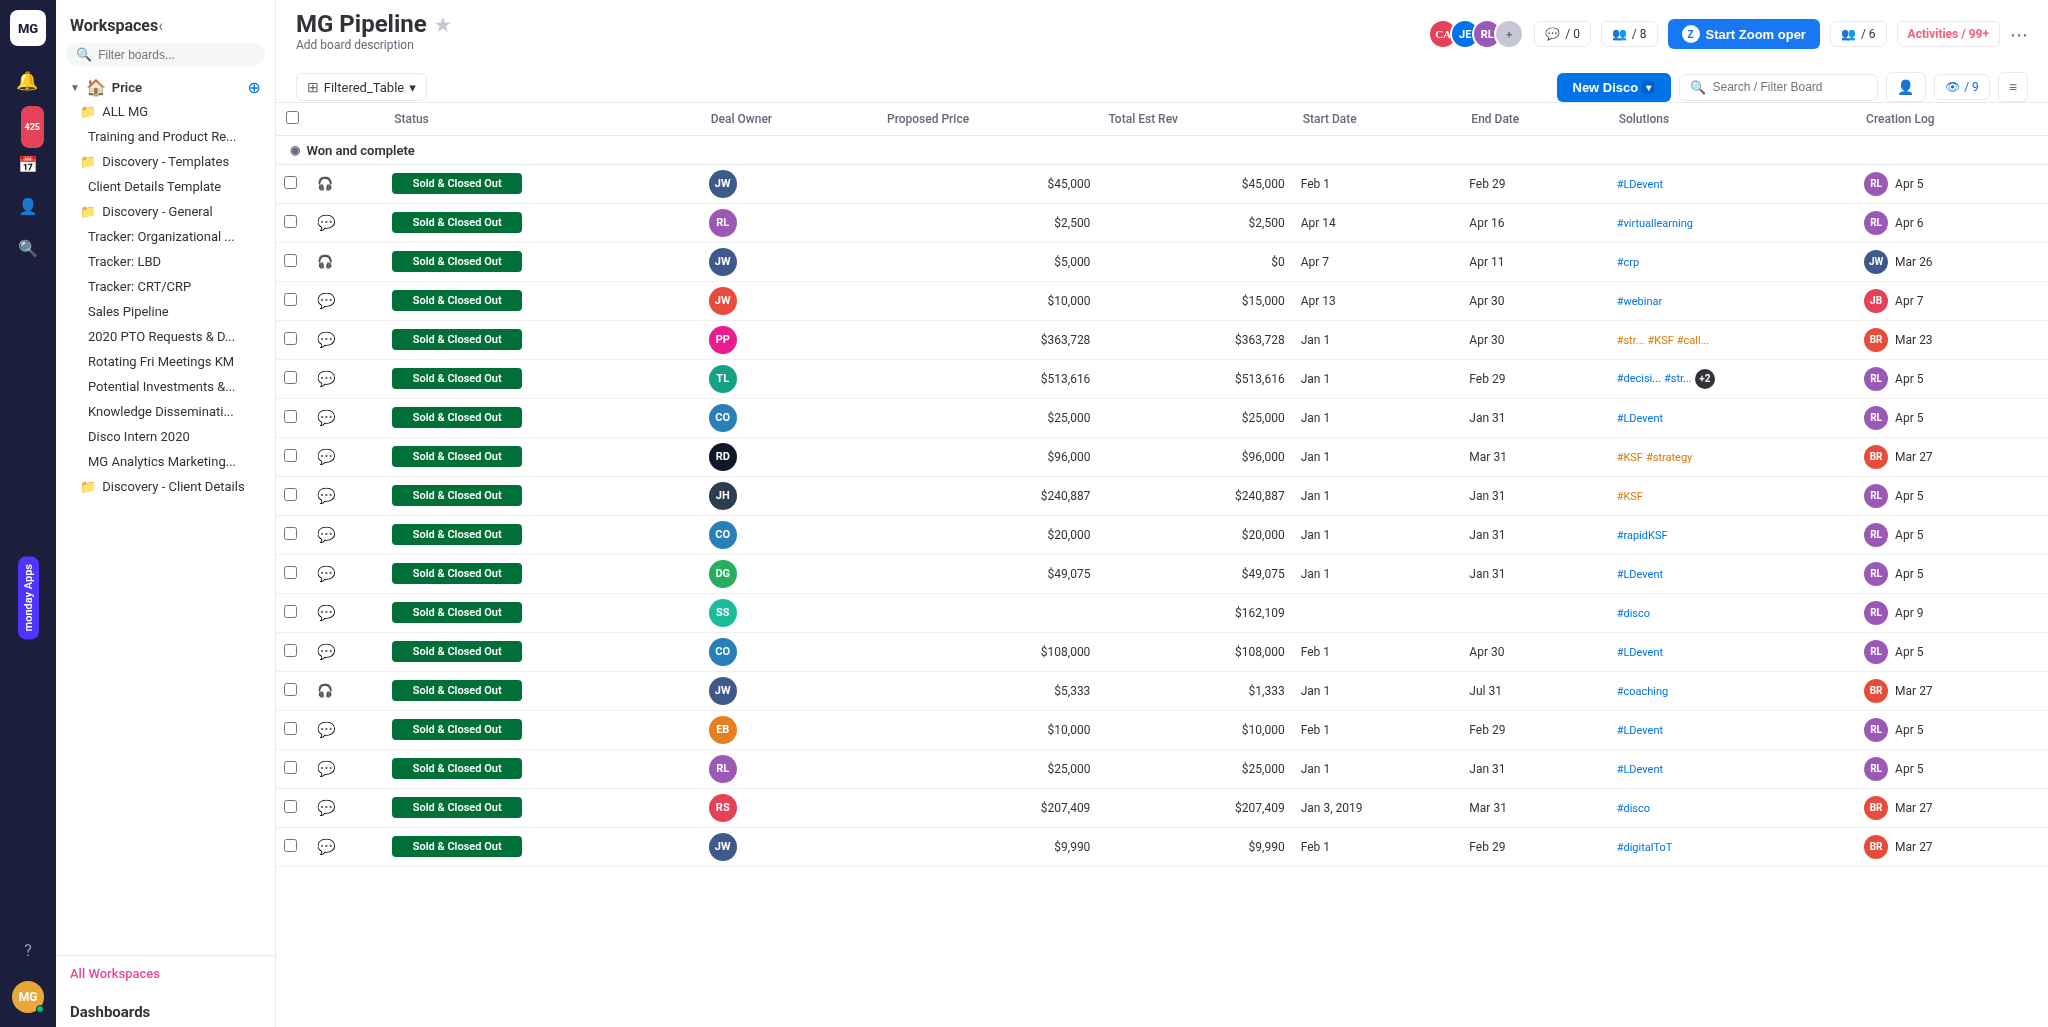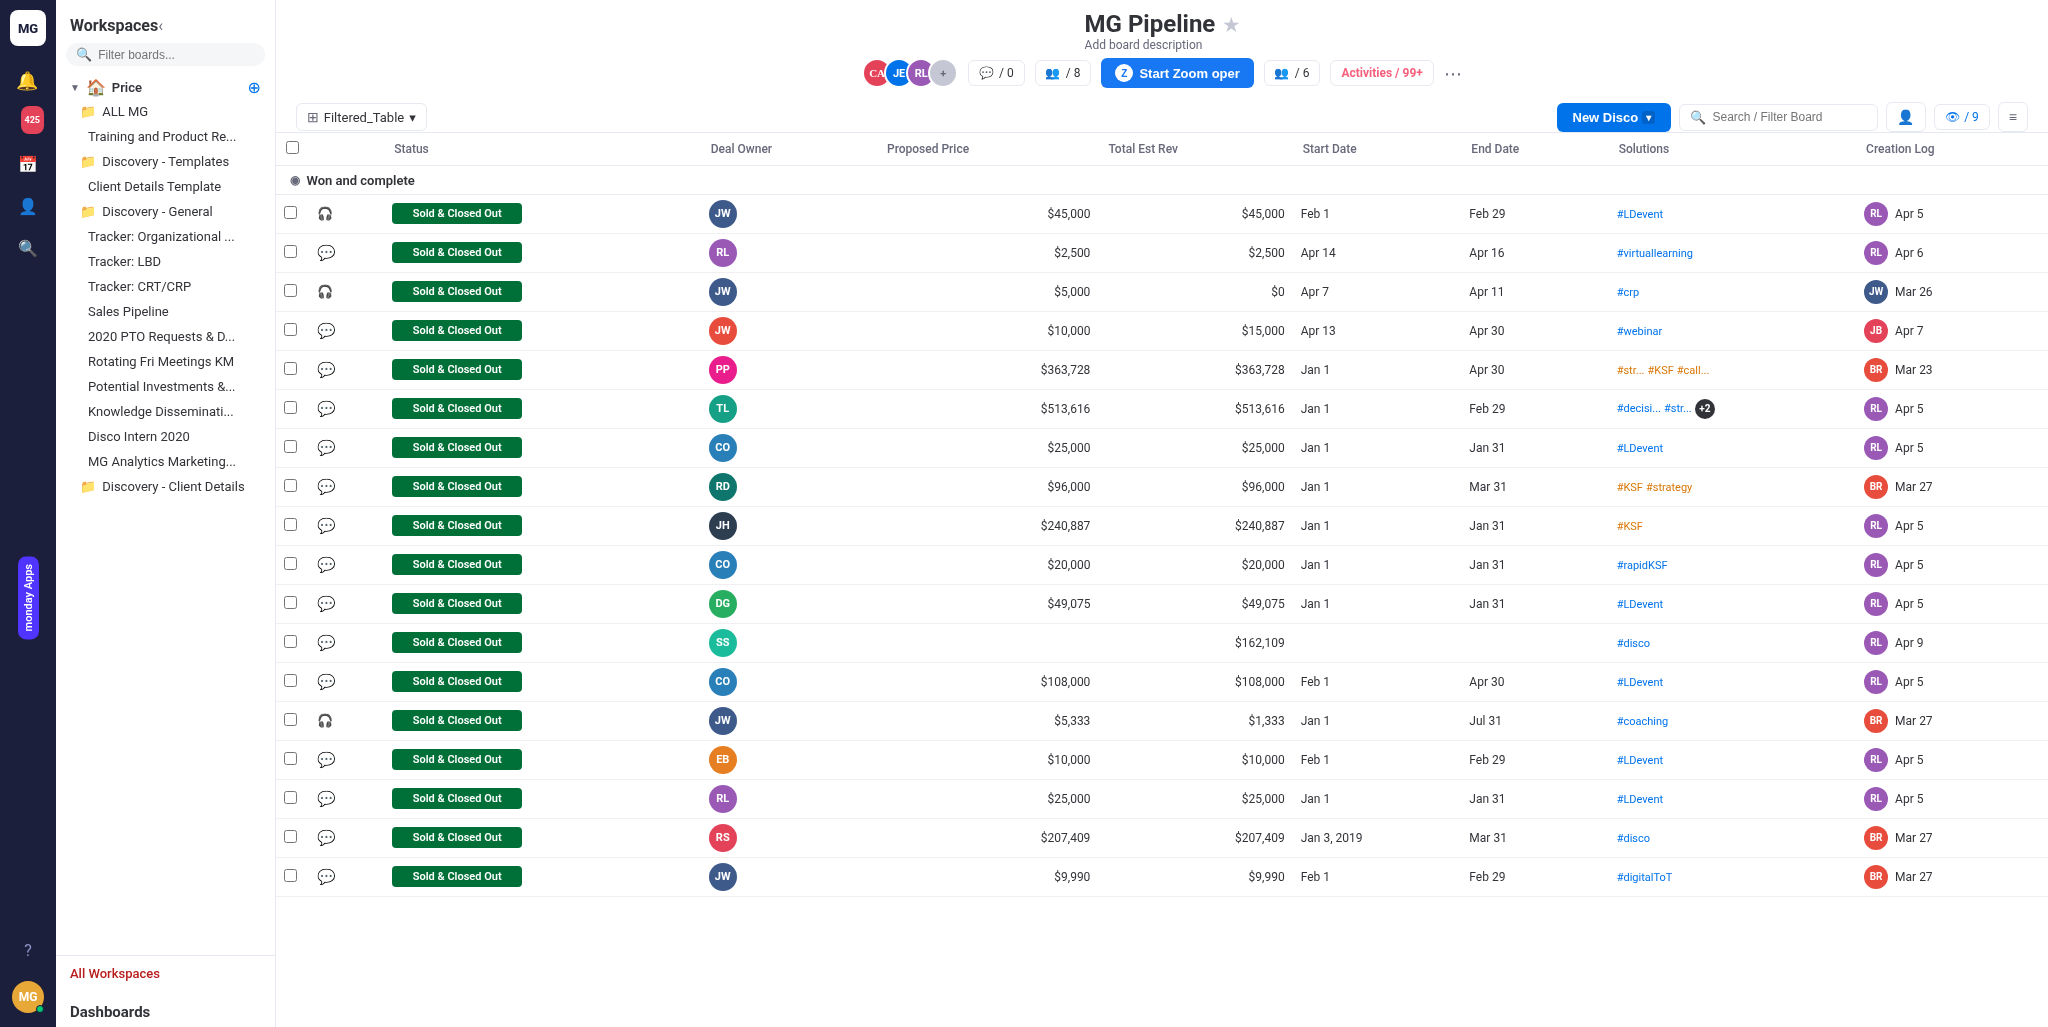--- a/index.html
+++ b/index.html
@@ -23,21 +23,21 @@
     }
     .left-nav .nav-icon {
       width: 36px; height: 36px; display: flex; align-items: center; justify-content: center;
       border-radius: 8px; cursor: pointer; margin-bottom: 6px; position: relative; color: #8c93c5;
       font-size: 18px;
     }
     .left-nav .nav-icon.active { color: #fff; }
     .left-nav .badge {
       position: absolute; top: 2px; right: 2px;
       background: #e44258; color: #fff; border-radius: 8px;
-      font-size: 9px; padding: 9px 4px; font-weight: 700;
+      font-size: 9px; padding: 16px 4px; font-weight: 700;
     }
     .left-nav .monday-apps {
       background: #5034ff; color: #fff; border-radius: 8px;
       writing-mode: vertical-rl; text-orientation: mixed;
       transform: rotate(180deg); font-size: 11px; font-weight: 600;
       padding: 8px 4px; cursor: pointer; margin: auto 0 10px;
     }
     .left-nav .avatar-bottom {
       width: 32px; height: 32px; border-radius: 50%; background: #e8a838;
       display: flex; align-items: center; justify-content: center;
@@ -76,35 +76,34 @@
       border-radius: 6px; margin: 0 4px;
     }
     .sidebar-item .folder-icon { color: #676879; font-size: 13px; }
     .sidebar-group { padding: 4px 14px 2px 14px; display: flex; align-items: center; gap: 6px; }
     .sidebar-group .arrow { font-size: 10px; color: #676879; cursor: pointer; }
     .sidebar-group-label { font-weight: 600; font-size: 13px; color: #323338; display: flex; align-items: center; gap: 6px; }
     .sidebar-group-label .group-icon { font-size: 16px; }
     .sidebar-add { color: #0073ea; cursor: pointer; margin-left: auto; font-size: 16px; }
     .sidebar-sub { padding-left: 28px; }
     .sidebar-bottom { padding: 10px 14px; border-top: 1px solid #e6e9ef; margin-top: auto; }
-    .sidebar-bottom .all-workspaces { color: #b91c1c; font-size: 13px; cursor: pointer; font-weight: 500; }
+    .sidebar-bottom .all-workspaces { color: #ec4899; font-size: 13px; cursor: pointer; font-weight: 500; }
     .sidebar-dashboards { padding: 12px 14px 6px; font-weight: 700; font-size: 15px; color: #323338; }
 
     
     .main { flex: 1; display: flex; flex-direction: column; overflow: hidden; }
 
     
     .top-header {
       background: #fff; border-bottom: 1px solid #e6e9ef;
       padding: 10px 20px 0;
     }
     .top-header-row1 {
       display: flex; align-items: center; justify-content: space-between;
       padding-bottom: 8px;
-      flex-direction: column;
     }
     .board-title {
       display: flex; align-items: center; gap: 8px;
       font-size: 24px; font-weight: 700; color: #323338;
     }
     .board-title .star { color: #c5c7d4; font-size: 18px; cursor: pointer; }
     .header-actions { display: flex; align-items: center; gap: 10px; }
     .avatar-stack { display: flex; align-items: center; }
     .avatar-stack .av {
       width: 30px; height: 30px; border-radius: 50%; border: 2px solid #fff;
@@ -567,21 +566,21 @@
   </tr>
           <tr>
     <td class="checkbox-col">
       <input type="checkbox" style="">
     </td>
     <td><span class="comment-icon">💬</span></td>
     <td>
       <span class="status-badge">Sold &amp; Closed Out</span>
     </td>
     <td>
-      <span class="deal-owner-avatar" style="background:#0f766e">RD</span>
+      <span class="deal-owner-avatar" style="background:#0f172a">RD</span>
     </td>
     <td style="text-align:right;">$96,000</td>
     <td style="text-align:right;">$96,000</td>
     <td>Jan 1</td>
     <td>Mar 31</td>
     <td><span class="solution-tag" style="color:#d97706; margin-right:3px;">#KSF</span><span class="solution-tag" style="color:#d97706; margin-right:3px;">#strategy</span></td>
     <td>
       <span class="creation-avatar" style="background:#e74c3c">BR</span>
       <span>Mar 27</span>
     </td>

